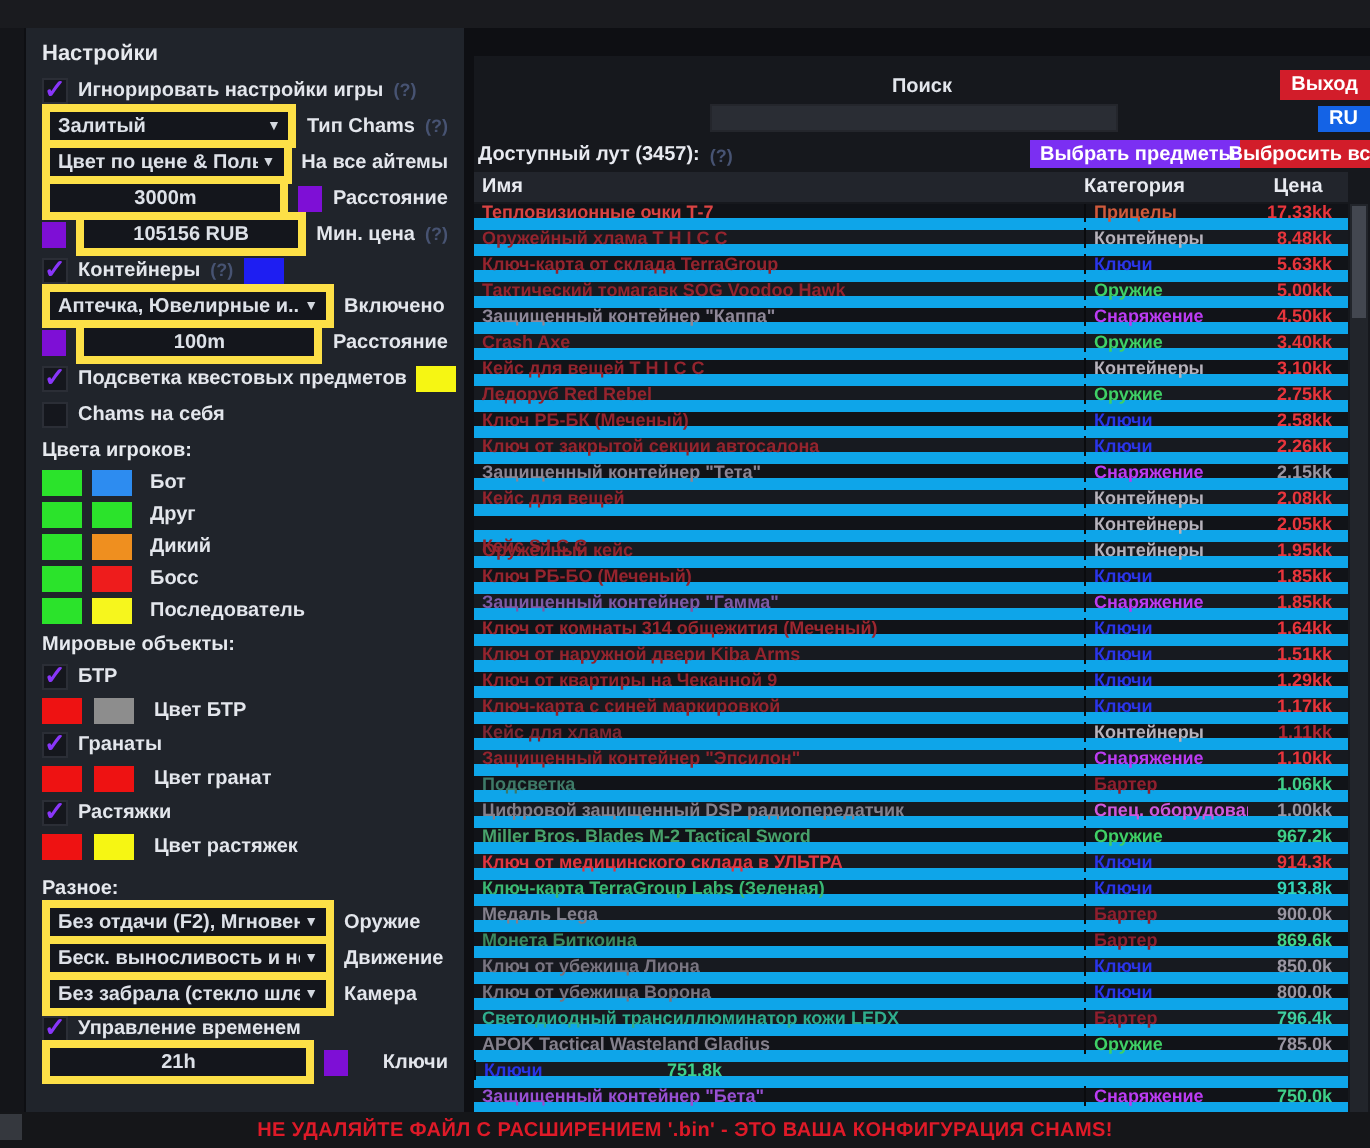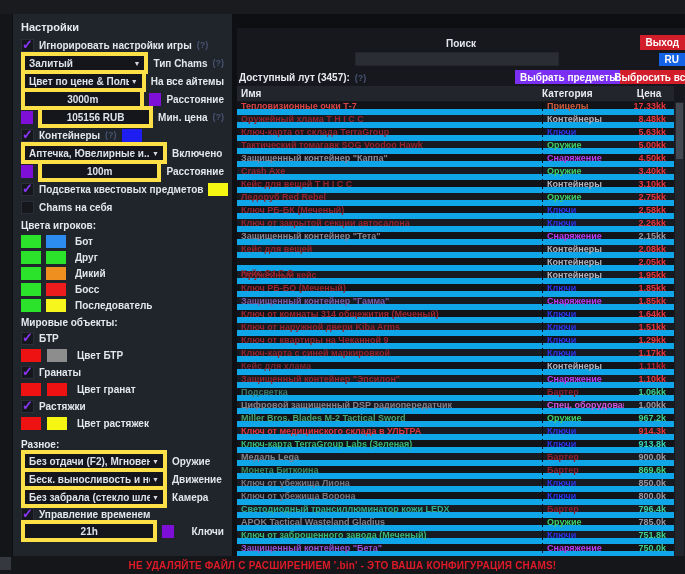--- a/index.html
+++ b/index.html
@@ -441,21 +441,20 @@
         <span class="tname" style="color: rgb(47, 174, 142);">Светодиодный трансиллюминатор кожи LEDX</span>
         <span class="tcat" style="color: rgb(143, 31, 46);">Бартер</span>
         <span class="tprice" style="color: rgb(63, 208, 160);">796.4k</span>
       </div>
       <div class="trow">
         <span class="tname" style="color: rgb(132, 128, 140);">APOK Tactical Wasteland Gladius</span>
         <span class="tcat" style="color: rgb(63, 208, 102);">Оружие</span>
         <span class="tprice" style="color: rgb(154, 150, 162);">785.0k</span>
       </div>
       <div class="trow">
-        <span class="tname" style="color: rgb(59, 184, 115);">Ключ от заброшенного завода (Меченый)</span>
         <span class="tcat" style="color: rgb(42, 53, 232);">Ключи</span>
         <span class="tprice" style="color: rgb(63, 208, 138);">751.8k</span>
       </div>
       <div class="trow">
         <span class="tname" style="color: rgb(151, 80, 210);">Защищенный контейнер "Бета"</span>
         <span class="tcat" style="color: rgb(187, 60, 242);">Снаряжение</span>
         <span class="tprice" style="color: rgb(63, 208, 138);">750.0k</span>
       </div>
       <div class="trow">
         <span class="tname" style="color: rgb(95, 92, 102);">Ключница</span>

